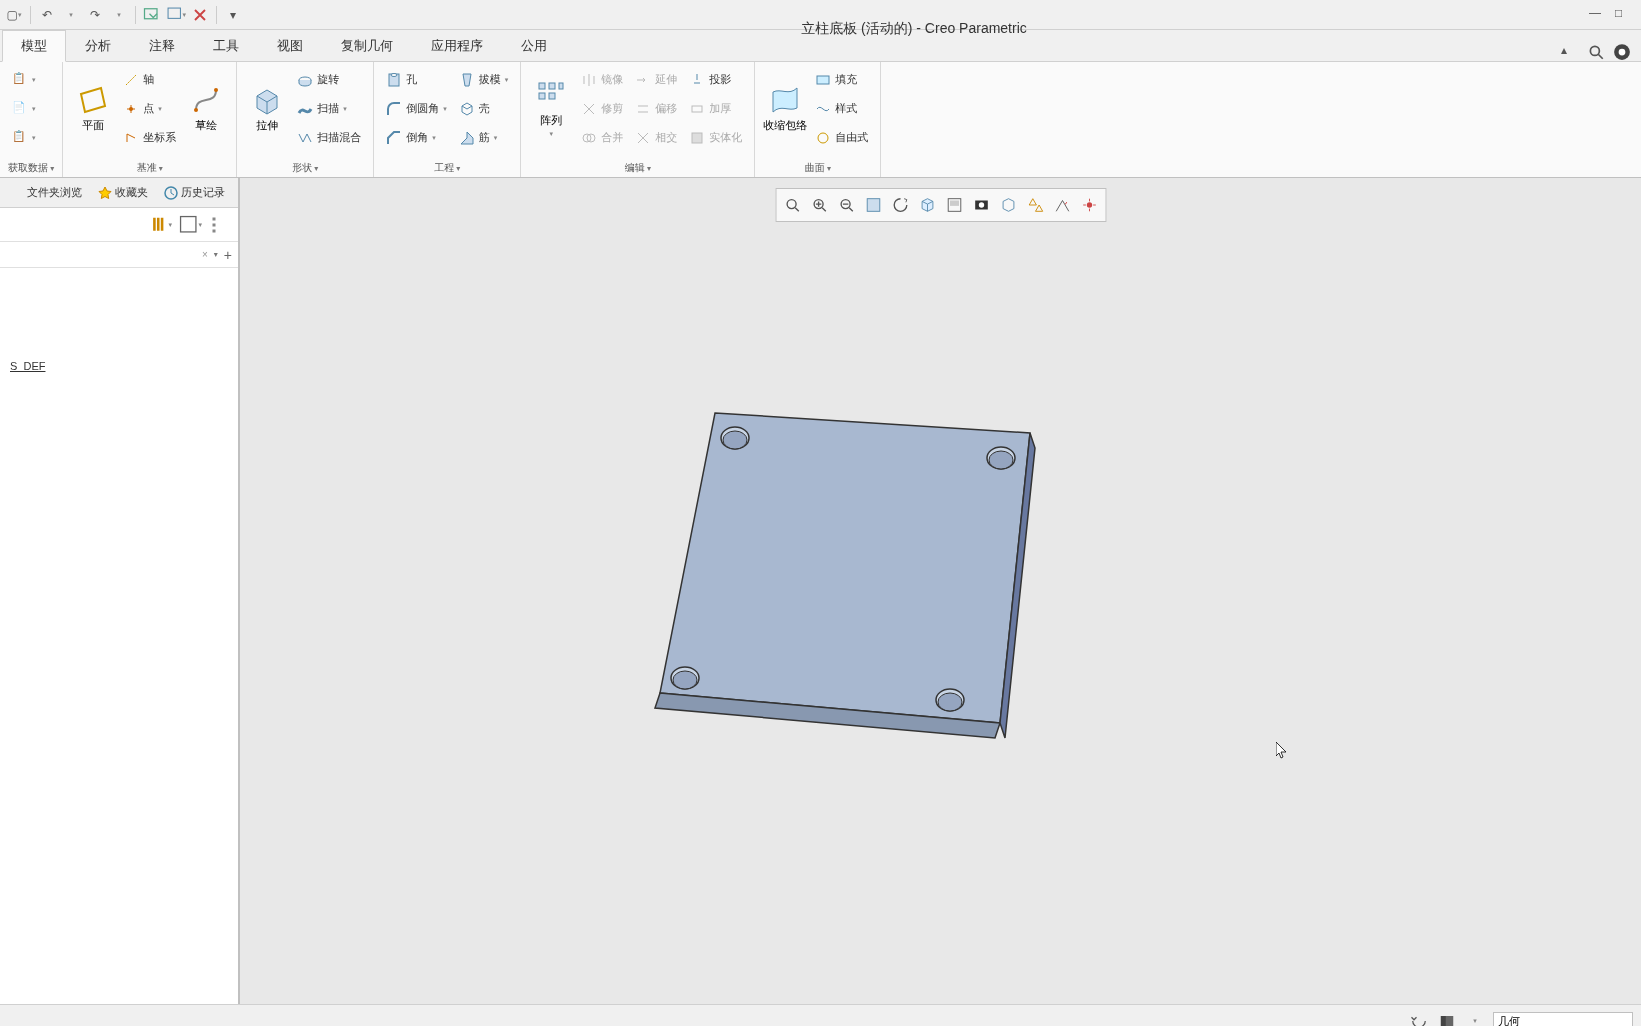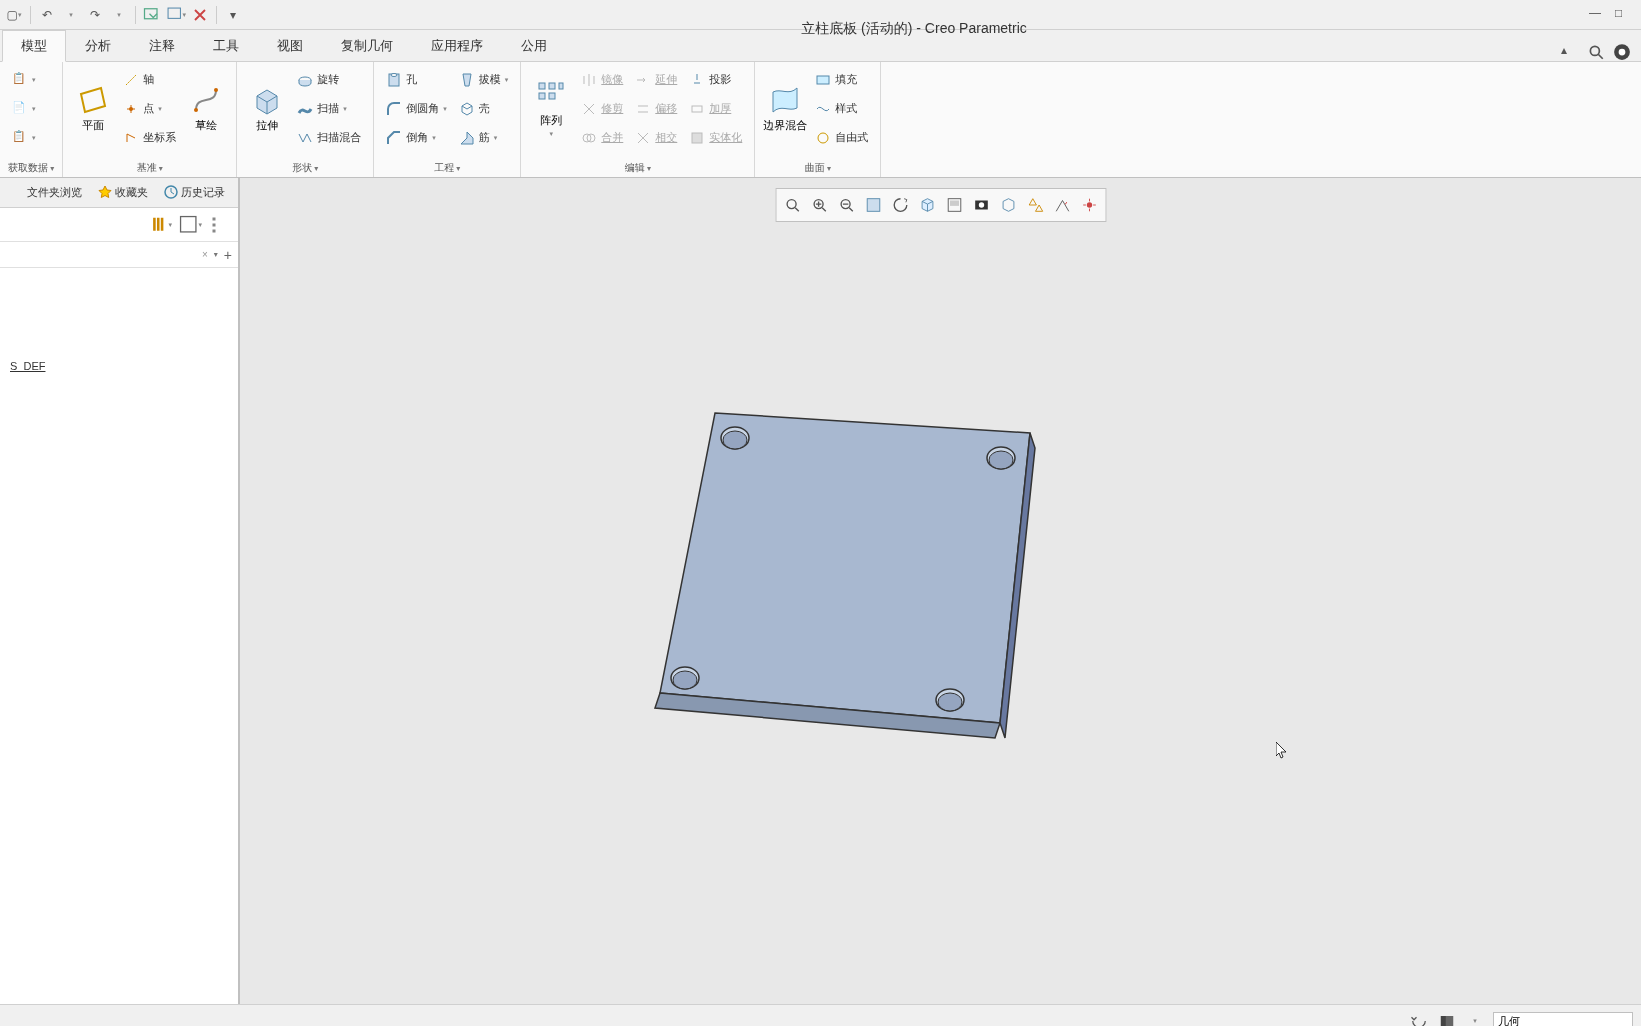--- a/index.html
+++ b/index.html
@@ -22,29 +22,29 @@
     .ribbon-content { height: 116px; background: #fafafa; border-bottom: 1px solid #c0c0c0; display: flex; }
     .ribbon-group { border-right: 1px solid #d8d8d8; padding: 4px 8px 0 8px; display: flex; flex-direction: column; }
     .ribbon-group-body { flex: 1; display: flex; gap: 4px; align-items: flex-start; }
     .ribbon-group-label { text-align: center; font-size: 10px; color: #555; padding: 2px 0; cursor: pointer; }
     .ribbon-group-label::after { content: " ▾"; font-size: 8px; color: #777; }
     
     .ribbon-large-btn { display: flex; flex-direction: column; align-items: center; justify-content: center; width: 44px; height: 84px; cursor: pointer; font-size: 11px; gap: 2px; }
     .ribbon-large-icon { width: 32px; height: 32px; }
     .ribbon-small-row { display: flex; flex-direction: column; gap: 2px; }
     .ribbon-small-btn { display: flex; align-items: center; gap: 4px; height: 27px; padding: 0 4px; cursor: pointer; font-size: 11px; color: #333; white-space: nowrap; }
-    .ribbon-small-btn.disabled { color: #aaa; text-decoration: underline; }
+    .ribbon-small-btn.disabled { color: #aaa; }
     .ribbon-small-icon { width: 16px; height: 16px; flex-shrink: 0; }
     .dd::after { content: " ▾"; font-size: 7px; color: #888; }
     
     .main-area { display: flex; height: calc(100% - 200px); }
     
     .left-panel { width: 240px; background: #fff; border-right: 2px solid #c0c0c0; display: flex; flex-direction: column; }
     .nav-tabs { height: 30px; display: flex; background: #f0f0f0; border-bottom: 1px solid #d0d0d0; align-items: center; padding: 0 4px; gap: 4px; }
-    .nav-tab { padding: 3px 6px; display: flex; gap: 3px; cursor: pointer; font-size: 11px; color: #333; }
+    .nav-tab { padding: 3px 6px; display: flex; align-items: center; gap: 3px; cursor: pointer; font-size: 11px; color: #333; }
     .nav-icon { width: 14px; height: 14px; }
     
     .tree-toolbar { height: 34px; display: flex; align-items: center; padding: 0 6px; gap: 6px; justify-content: flex-end; border-bottom: 1px solid #e0e0e0; }
     .tree-toolbar-btn { width: 24px; height: 24px; cursor: pointer; display: flex; align-items: center; justify-content: center; color: #666; }
     
     .tree-search { height: 26px; border-bottom: 1px solid #e0e0e0; display: flex; align-items: center; padding: 0 6px; }
     .tree-search-x { margin-left: auto; cursor: pointer; color: #999; font-size: 10px; margin-right: 6px; }
     .tree-search-dd { cursor: pointer; font-size: 8px; color: #777; margin-right: 6px; }
     .tree-search-plus { cursor: pointer; color: #666; font-size: 14px; }
     
@@ -346,21 +346,21 @@
     </div>
     <div class="ribbon-group-label">编辑</div>
   </div>
 
   <div class="ribbon-group">
     <div class="ribbon-group-body">
       <div class="ribbon-large-btn">
         <svg class="ribbon-large-icon" viewBox="0 0 32 32">
             <path d="M4 8c8-4 16 4 24-4v20c-8 4-16-4-24 4z" fill="#cef" stroke="#58a"></path>
           </svg>
-        <span>边界混合</span>
+        <span>收缩包络</span>
       </div>
       <div class="ribbon-small-row">
         <div class="ribbon-small-btn">
             <span class="ribbon-small-icon"><svg viewBox="0 0 16 16">
                 <rect x="2" y="4" width="12" height="8" fill="#cef" stroke="#58a"></rect>
               </svg></span>
             <span>填充</span>
           </div>
         <div class="ribbon-small-btn">
             <span class="ribbon-small-icon"><svg viewBox="0 0 16 16">

